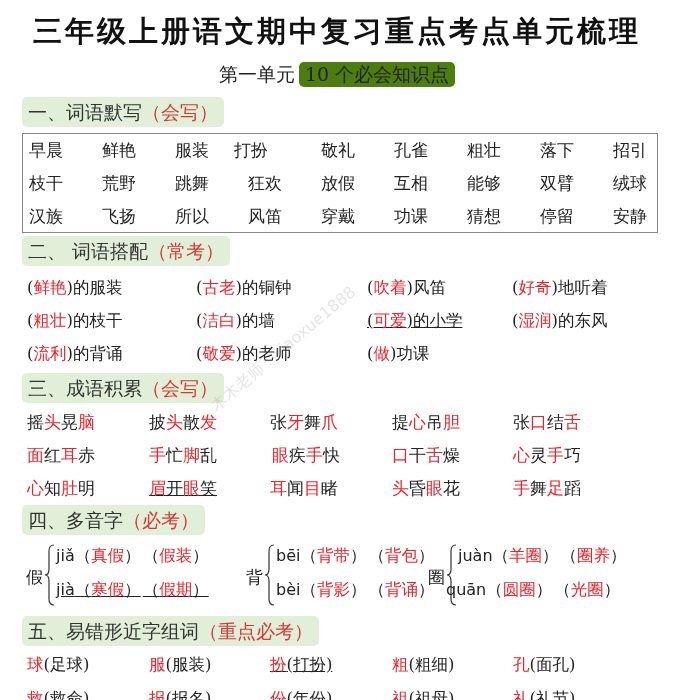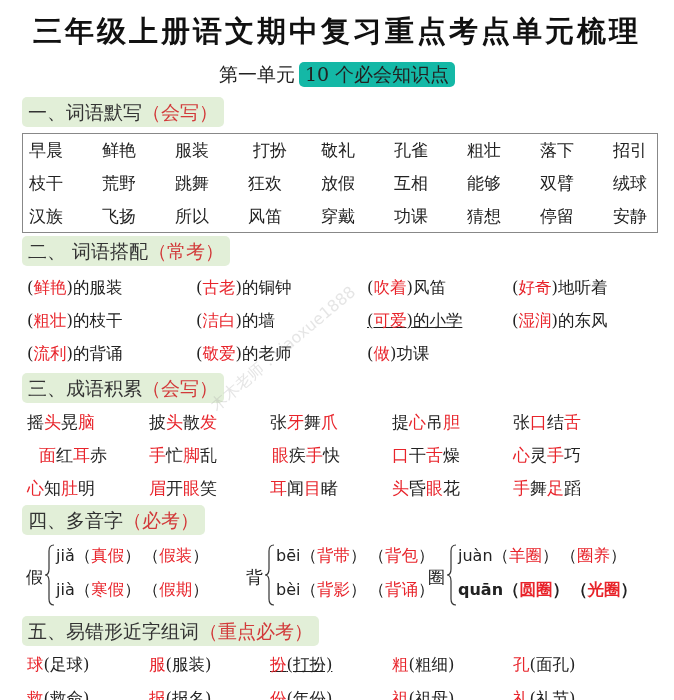--- a/index.html
+++ b/index.html
@@ -1,21 +1,21 @@
 <!DOCTYPE html>
 <html><head>
 <meta charset="utf-8">
 <style>
   * { box-sizing: border-box; margin: 0; padding: 0; }
   html, body { width: 674px; height: 700px; overflow: hidden; background: #ffffff; }
   body { font-family: "DejaVu Serif", "Liberation Serif", serif; color: #222; position: relative; }
   .title { position: absolute; top: 12px; left: 0; width: 674px; text-align: center; font-size: 29px; font-weight: bold; letter-spacing: 3px; color: #111; }
   .subtitle { position: absolute; top: 62px; left: 0; width: 674px; text-align: center; font-size: 19px; }
   .subtitle .pre { color: #222; }
-  .subtitle .hl { background: #14b8a6; border-radius: 5px; padding: 1px 6px 2px 6px; margin-left: 4px; }
+  .subtitle .hl { background: #4d7c0f; border-radius: 5px; padding: 1px 6px 2px 6px; margin-left: 4px; }
   .sec-head { position: absolute; left: 22px; height: 30px; line-height: 30px; background: #e2efd8; border-radius: 5px; padding: 0 6px 0 6px; font-size: 19px; color: #333; white-space: nowrap; }
   .sec-head .tag { color: #d23a3a; }
   .vocab-box { position: absolute; left: 22px; top: 133px; width: 636px; height: 100px; border: 1.5px solid #888; }
   .vocab-row { position: absolute; left: 6px; height: 30px; font-size: 17px; }
   .vocab-row span { position: absolute; white-space: nowrap; }
   .rowline { position: absolute; font-size: 16.5px; white-space: nowrap; }
   .rowline span.cell { position: absolute; white-space: nowrap; }
   .red { color: #e8242b; }
   .blk { color: #222; }
   .poly { position: absolute; top: 542px; left: 26px; height: 70px; font-size: 16.5px; }
@@ -37,21 +37,21 @@
 
 <div class="sec-head" style="top:97px;">
   <span>一、词语默写</span><span class="tag">（会写）</span>
 </div>
 
 <div class="vocab-box">
   <div class="vocab-row" style="top:5px;">
     <span style="left:0px">早晨</span>
     <span style="left:73px">鲜艳</span>
     <span style="left:146px">服装</span>
-    <span style="left:224px">打扮</span>
+    <span style="left:205px">打扮</span>
     <span style="left:292px">敬礼</span>
     <span style="left:365px">孔雀</span>
     <span style="left:438px">粗壮</span>
     <span style="left:511px">落下</span>
     <span style="left:584px">招引</span>
   </div>
   <div class="vocab-row" style="top:38px;">
     <span style="left:0px">枝干</span>
     <span style="left:73px">荒野</span>
     <span style="left:146px">跳舞</span>
@@ -105,63 +105,63 @@
 
 <div id="idioms">
     <div class="rowline" style="top:411px;left:0;font-size:17px;">
       <span class="cell" style="left:27px;"><span class="blk">摇</span><span class="red">头</span><span class="blk">晃</span><span class="red">脑</span></span>
       <span class="cell" style="left:149px;"><span class="blk">披</span><span class="red">头</span><span class="blk">散</span><span class="red">发</span></span>
       <span class="cell" style="left:270px;"><span class="blk">张</span><span class="red">牙</span><span class="blk">舞</span><span class="red">爪</span></span>
       <span class="cell" style="left:392px;"><span class="blk">提</span><span class="red">心</span><span class="blk">吊</span><span class="red">胆</span></span>
       <span class="cell" style="left:513px;"><span class="blk">张</span><span class="red">口</span><span class="blk">结</span><span class="red">舌</span></span>
     </div>
     <div class="rowline" style="top:444px;left:0;font-size:17px;">
-      <span class="cell" style="left:39px;"><span class="red">面</span><span class="blk">红</span><span class="red">耳</span><span class="blk">赤</span></span>
+      <span class="cell" style="left:27px;"><span class="red">面</span><span class="blk">红</span><span class="red">耳</span><span class="blk">赤</span></span>
       <span class="cell" style="left:149px;"><span class="red">手</span><span class="blk">忙</span><span class="red">脚</span><span class="blk">乱</span></span>
       <span class="cell" style="left:272px;"><span class="red">眼</span><span class="blk">疾</span><span class="red">手</span><span class="blk">快</span></span>
       <span class="cell" style="left:392px;"><span class="red">口</span><span class="blk">干</span><span class="red">舌</span><span class="blk">燥</span></span>
       <span class="cell" style="left:513px;"><span class="red">心</span><span class="blk">灵</span><span class="red">手</span><span class="blk">巧</span></span>
     </div>
     <div class="rowline" style="top:477px;left:0;font-size:17px;">
       <span class="cell" style="left:27px;"><span class="red">心</span><span class="blk">知</span><span class="red">肚</span><span class="blk">明</span></span>
-      <span class="cell" style="left:149px;"><span class="red">眉</span><span class="blk">开</span><span class="red">眼</span><span class="blk">笑</span></span>
+      <span class="cell" style="left:149px;text-decoration:underline;"><span class="red">眉</span><span class="blk">开</span><span class="red">眼</span><span class="blk">笑</span></span>
       <span class="cell" style="left:270px;"><span class="red">耳</span><span class="blk">闻</span><span class="red">目</span><span class="blk">睹</span></span>
       <span class="cell" style="left:392px;"><span class="red">头</span><span class="blk">昏</span><span class="red">眼</span><span class="blk">花</span></span>
       <span class="cell" style="left:513px;"><span class="red">手</span><span class="blk">舞</span><span class="red">足</span><span class="blk">蹈</span></span>
     </div>
   </div>
 
 <div class="sec-head" style="top:505px;">
   <span>四、多音字</span><span class="tag">（必考）</span>
 </div>
 
 <div class="poly" id="poly">
     <div class="pgroup" style="left:0px;">
       <span class="pchar blk" style="left: 0px;">假</span>
       <span class="brace" style="left:19px;"><svg width="10" height="62" viewBox="0 0 10 62">
           <path d="M9 1 Q4 1 4 7 L4 25 Q4 31 0 31 Q4 31 4 37 L4 55 Q4 61 9 61" fill="none" stroke="#333" stroke-width="1.2"></path>
         </svg></span>
       <div class="pline" style="left:30px;top:3px;"><span class="py">jiǎ</span><span class="blk" style="margin-left: 0px;">（</span><span class="red">真假</span><span class="blk">）</span><span class="blk" style="margin-left: 2px;">（</span><span class="red">假装</span><span class="blk">）</span></div>
-      <div class="pline" style="left:30px;top:37px;"><span class="py">jià</span><span class="blk" style="margin-left: 0px;">（</span><span class="red">寒假</span><span class="blk">）</span><span class="blk" style="margin-left: 2px;">（</span><span class="red">假期</span><span class="blk">）</span></div>
+      <div class="pline" style="left:30px;top:37px;text-decoration:underline;"><span class="py">jià</span><span class="blk" style="margin-left: 0px;">（</span><span class="red">寒假</span><span class="blk">）</span><span class="blk" style="margin-left: 2px;">（</span><span class="red">假期</span><span class="blk">）</span></div>
     </div>
     <div class="pgroup" style="left:220px;">
       <span class="pchar blk" style="left: 0px;">背</span>
       <span class="brace" style="left:19px;"><svg width="10" height="62" viewBox="0 0 10 62">
           <path d="M9 1 Q4 1 4 7 L4 25 Q4 31 0 31 Q4 31 4 37 L4 55 Q4 61 9 61" fill="none" stroke="#333" stroke-width="1.2"></path>
         </svg></span>
       <div class="pline" style="left:30px;top:3px;"><span class="py">bēi</span><span class="blk" style="margin-left: 0px;">（</span><span class="red">背带</span><span class="blk">）</span><span class="blk" style="margin-left: 2px;">（</span><span class="red">背包</span><span class="blk">）</span></div>
       <div class="pline" style="left:30px;top:37px;"><span class="py">bèi</span><span class="blk" style="margin-left: 0px;">（</span><span class="red">背影</span><span class="blk">）</span><span class="blk" style="margin-left: 2px;">（</span><span class="red">背诵</span><span class="blk">）</span></div>
     </div>
     <div class="pgroup" style="left:402px;">
       <span class="pchar blk" style="left: 0px;">圈</span>
       <span class="brace" style="left:19px;"><svg width="10" height="62" viewBox="0 0 10 62">
           <path d="M9 1 Q4 1 4 7 L4 25 Q4 31 0 31 Q4 31 4 37 L4 55 Q4 61 9 61" fill="none" stroke="#333" stroke-width="1.2"></path>
         </svg></span>
       <div class="pline" style="left:30px;top:3px;"><span class="py">juàn</span><span class="blk" style="margin-left: 0px;">（</span><span class="red">羊圈</span><span class="blk">）</span><span class="blk" style="margin-left: 2px;">（</span><span class="red">圈养</span><span class="blk">）</span></div>
-      <div class="pline" style="left:30px;top:37px;font-weight:bold;"><span class="py">quān</span><span class="blk" style="margin-left: 0px;">（</span><span class="red">圆圈</span><span class="blk">）</span><span class="blk" style="margin-left: 2px;">（</span><span class="red">光圈</span><span class="blk">）</span></div>
+      <div class="pline" style="left:18px;top:37px;"><span class="py">quān</span><span class="blk" style="margin-left: 0px;">（</span><span class="red">圆圈</span><span class="blk">）</span><span class="blk" style="margin-left: 2px;">（</span><span class="red">光圈</span><span class="blk">）</span></div>
     </div>
   </div>
 
 <div class="sec-head" style="top:616px;">
   <span>五、易错形近字组词</span><span class="tag">（重点必考）</span>
 </div>
 
 <div id="similar">
     <div class="rowline" style="top:654px;left:0;">
       <span class="cell" style="left:27px;"><span class="red">球</span><span class="blk">(足球)</span></span>

